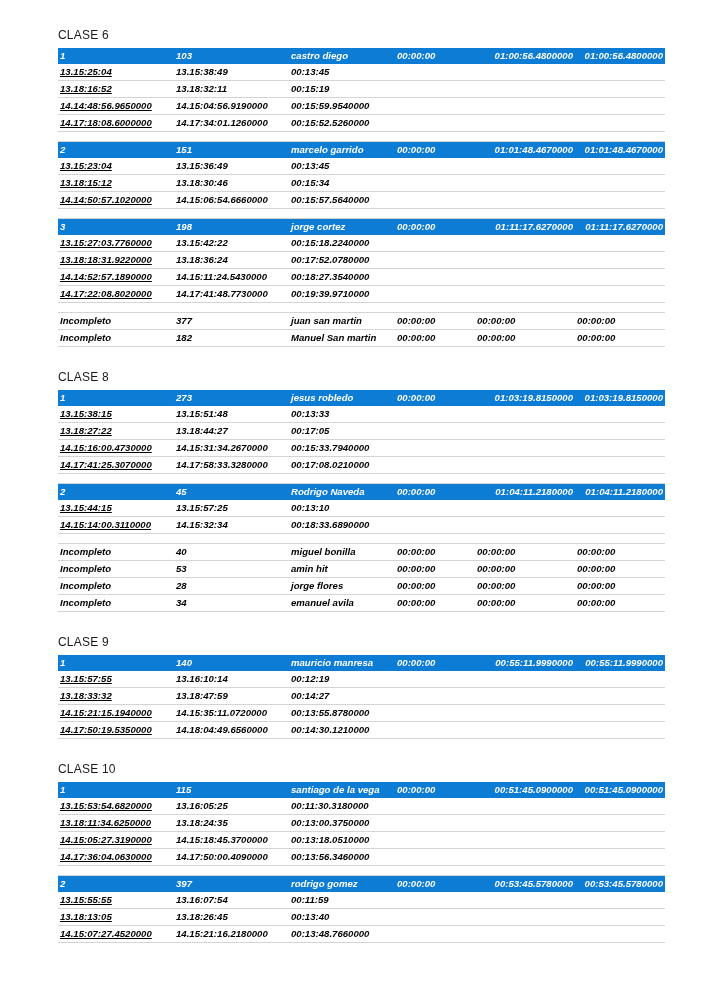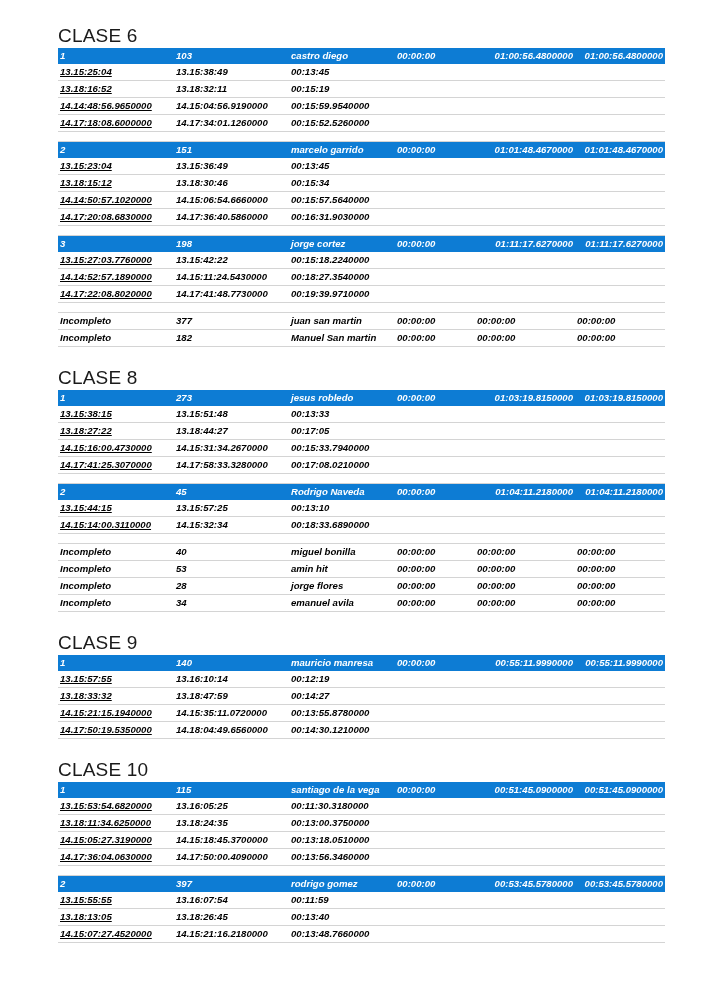--- a/index.html
+++ b/index.html
@@ -20,21 +20,21 @@
     width: 720px;
     height: 987px;
     padding: 18px 54px 0 58px;
     background: #ffffff;
   }
   .class-block {
     margin-bottom: 4px;
   }
   .class-title {
     font-family: "Liberation Sans", sans-serif;
-    font-size: 19px;
+    font-size: 12px;
     font-weight: 400;
     letter-spacing: 0.2px;
     color: #1a1a1a;
     margin: 0 0 3px 0;
     padding-top: 8px;
     line-height: 19px;
   }
   table.result-table {
     border-collapse: collapse;
     width: 607px;
@@ -169,40 +169,40 @@
             <tr class="lap-row">
               <td class="c-lap1">13.18:15:12</td>
               <td class="c-lap2">13.18:30:46</td>
               <td class="c-lap3" colspan="4">00:15:34</td>
             </tr>
             <tr class="lap-row">
               <td class="c-lap1">14.14:50:57.1020000</td>
               <td class="c-lap2">14.15:06:54.6660000</td>
               <td class="c-lap3" colspan="4">00:15:57.5640000</td>
             </tr>
-            <tr class="lap-row">
-              <td class="c-lap1">14.17:20:08.6830000</td>
-              <td class="c-lap2">14.17:36:40.5860000</td>
-              <td class="c-lap3" colspan="4">00:16:31.9030000</td>
-            </tr>
             <tr class="spacer-row">
               <td colspan="6"></td>
             </tr>
             <tr class="rider-row">
               <td class="c-pos">3</td>
               <td class="c-num">198</td>
               <td class="c-name">jorge cortez</td>
               <td class="c-t1">00:00:00</td>
               <td class="c-t2">01:11:17.6270000</td>
               <td class="c-t3">01:11:17.6270000</td>
             </tr>
             <tr class="lap-row">
               <td class="c-lap1">13.15:27:03.7760000</td>
               <td class="c-lap2">13.15:42:22</td>
               <td class="c-lap3" colspan="4">00:15:18.2240000</td>
+            </tr>
+            <tr class="lap-row">
+              <td class="c-lap1">13.18:18:31.9220000</td>
+              <td class="c-lap2">13.18:36:24</td>
+              <td class="c-lap3" colspan="4">00:17:52.0780000</td>
             </tr>
             <tr class="lap-row">
               <td class="c-lap1">14.14:52:57.1890000</td>
               <td class="c-lap2">14.15:11:24.5430000</td>
               <td class="c-lap3" colspan="4">00:18:27.3540000</td>
             </tr>
             <tr class="lap-row">
               <td class="c-lap1">14.17:22:08.8020000</td>
               <td class="c-lap2">14.17:41:48.7730000</td>
               <td class="c-lap3" colspan="4">00:19:39.9710000</td>

